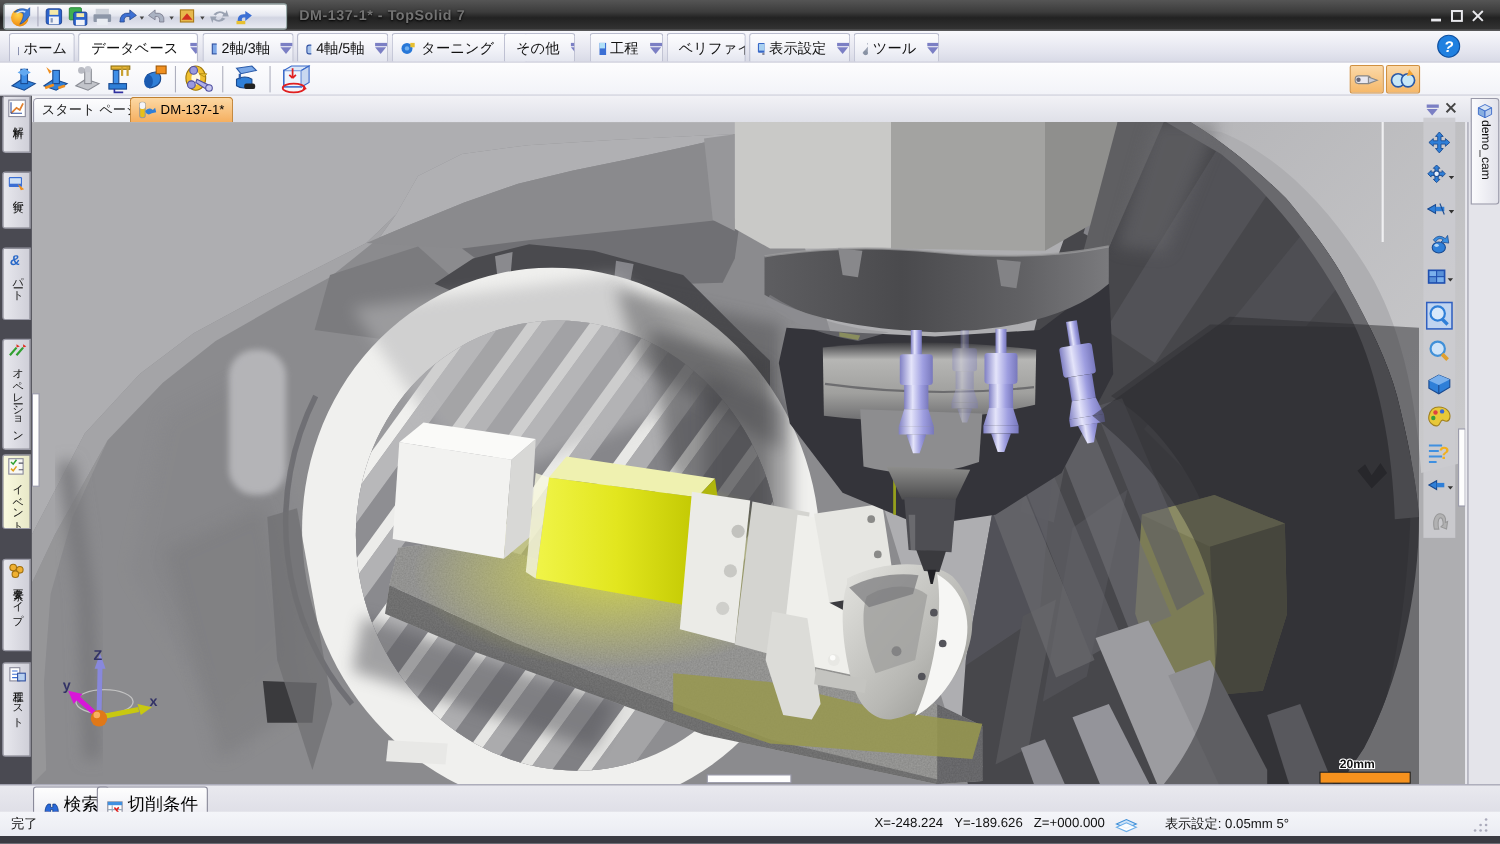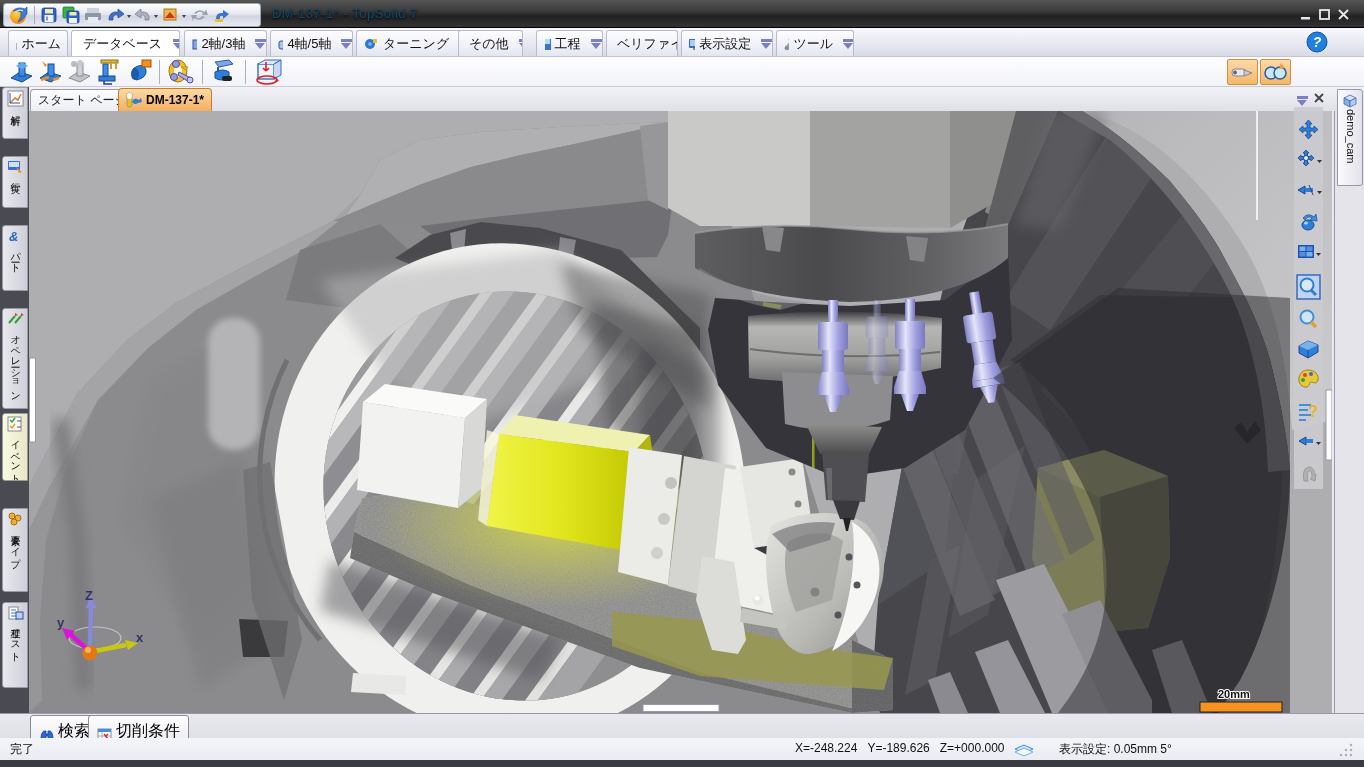--- a/index.html
+++ b/index.html
@@ -1,21 +1,21 @@
 <!DOCTYPE html>
 <html><head><meta charset="utf-8">
 <style>
 *{margin:0;padding:0;box-sizing:border-box}
 html,body{width:1364px;height:767px;overflow:hidden;font-family:"Liberation Sans",sans-serif;background:#e8e8ee}
 #win{position:absolute;inset:0}
 .abs{position:absolute}
 
 #title{left:0;top:0;width:1364px;height:28px;background:linear-gradient(#555 0%,#3c3c3c 40%,#222 60%,#333 100%);border-bottom:1px solid #000}
 #qat{left:3px;top:3px;width:258px;height:24px;background:linear-gradient(#fefefe,#e6e8f0 45%,#d2d5e2 55%,#e8eaf2);border-radius:3px;border:1px solid #9aa;display:flex;align-items:center;padding-left:4px;gap:2px}
-#ttext{left:272px;top:6px;color:#0c4a6e;font-weight:normal;font-size:13px;letter-spacing:.5px;text-shadow:0 1px 2px #000}
+#ttext{left:272px;top:6px;color:#737373;font-weight:bold;font-size:13px;letter-spacing:.5px;text-shadow:0 1px 2px #000}
 
 #ribbon{left:0;top:28px;width:1364px;height:29px;background:linear-gradient(#f8f8fc,#e3e4ee 70%,#d8dae6);border-bottom:1px solid #c2c4d2}
 .rtab{position:absolute;top:2px;height:26px;justify-content:flex-start;overflow:hidden;background:linear-gradient(#fdfdfe,#f0f1f7 60%,#e4e6ef);border:1px solid #b9bcce;border-bottom:none;border-radius:3px 3px 0 0;display:flex;align-items:center;font-size:13px;color:#111;padding:12px 6px;gap:4px;white-space:nowrap}
 .chev{display:inline-block;width:13px;height:11px;position:relative}
 .chev:before{content:"";position:absolute;left:1px;top:1px;width:11px;height:3px;background:#7b7fc4}
 .chev:after{content:"";position:absolute;left:1px;top:5px;border-left:5.5px solid transparent;border-right:5.5px solid transparent;border-top:6px solid #7b7fc4}
 
 #tbar{left:0;top:57px;width:1364px;height:30px;background:linear-gradient(#fdfdfe,#f2f3f8);border-bottom:1px solid #c8cad6;display:flex;align-items:center;padding-left:8px}
 .tsep{width:1px;height:24px;background:#aeb0be;margin:0 6px}
 
@@ -212,21 +212,21 @@
         <circle cx="7" cy="12.5" r="2" fill="#667"></circle>
         <path d="M16 10 l8 3 -8 3z" fill="#c8ccd8" stroke="#888"></path>
       </svg></div>
 <div class="abs" style="left:1260px;top:59px;width:31px;height:26px;background:linear-gradient(#fbd9a8,#f5b86a);border:1px solid #d09040;border-radius:2px"><svg width="29" height="24">
         <circle cx="10" cy="13" r="6" fill="#c8e8f8" stroke="#2a5aa8" stroke-width="1.5"></circle>
         <circle cx="19" cy="13" r="6" fill="#c8e8f8" stroke="#2a5aa8" stroke-width="1.5"></circle>
         <path d="M20 3 l4 5 -6 1z" fill="#f0a030"></path>
       </svg></div>
 <div id="dtabs" class="abs"></div>
 <div class="dtab abs" style="left:30px;top:89px;height:22px;background:linear-gradient(#fdfdfe,#eceef4);border:1px solid #9a9aaa;border-bottom:none;color:#222">スタート ページ</div>
-<div class="dtab abs" style="left:118px;top:88px;height:23px;background:linear-gradient(#fcd9a4,#f5af60);border:1px solid #c08030;border-bottom:none;font-weight:bold;color:#000">
+<div class="dtab abs" style="left:118px;top:88px;height:23px;background:linear-gradient(#fcd9a4,#f5af60);border:1px solid #c08030;border-bottom:none;font-weight:normal;color:#000">
 <svg width="17" height="16">
         <rect x="1" y="1" width="5" height="14" rx="2" fill="#e8c018" stroke="#999"></rect>
         <rect x="1" y="1" width="5" height="6" rx="2" fill="#f4f4f8"></rect>
         <path d="M6 9 Q9 5 13 8 L15 6 L16 10 L12 11 Q9 13 7 11" fill="#2f7fd8"></path>
       </svg>DM-137-1*</div>
 <div class="abs" style="left:1296px;top:92px"><span class="chev"></span></div>
     <svg class="abs" style="left:1313px;top:92px" width="12" height="12">
       <path d="M2 2 l8 8 M10 2 l-8 8" stroke="#444" stroke-width="1.8"></path>
     </svg>
 <svg class="abs" style="left:29px;top:111px" width="1303" height="602" viewBox="29 111 1303 602">

